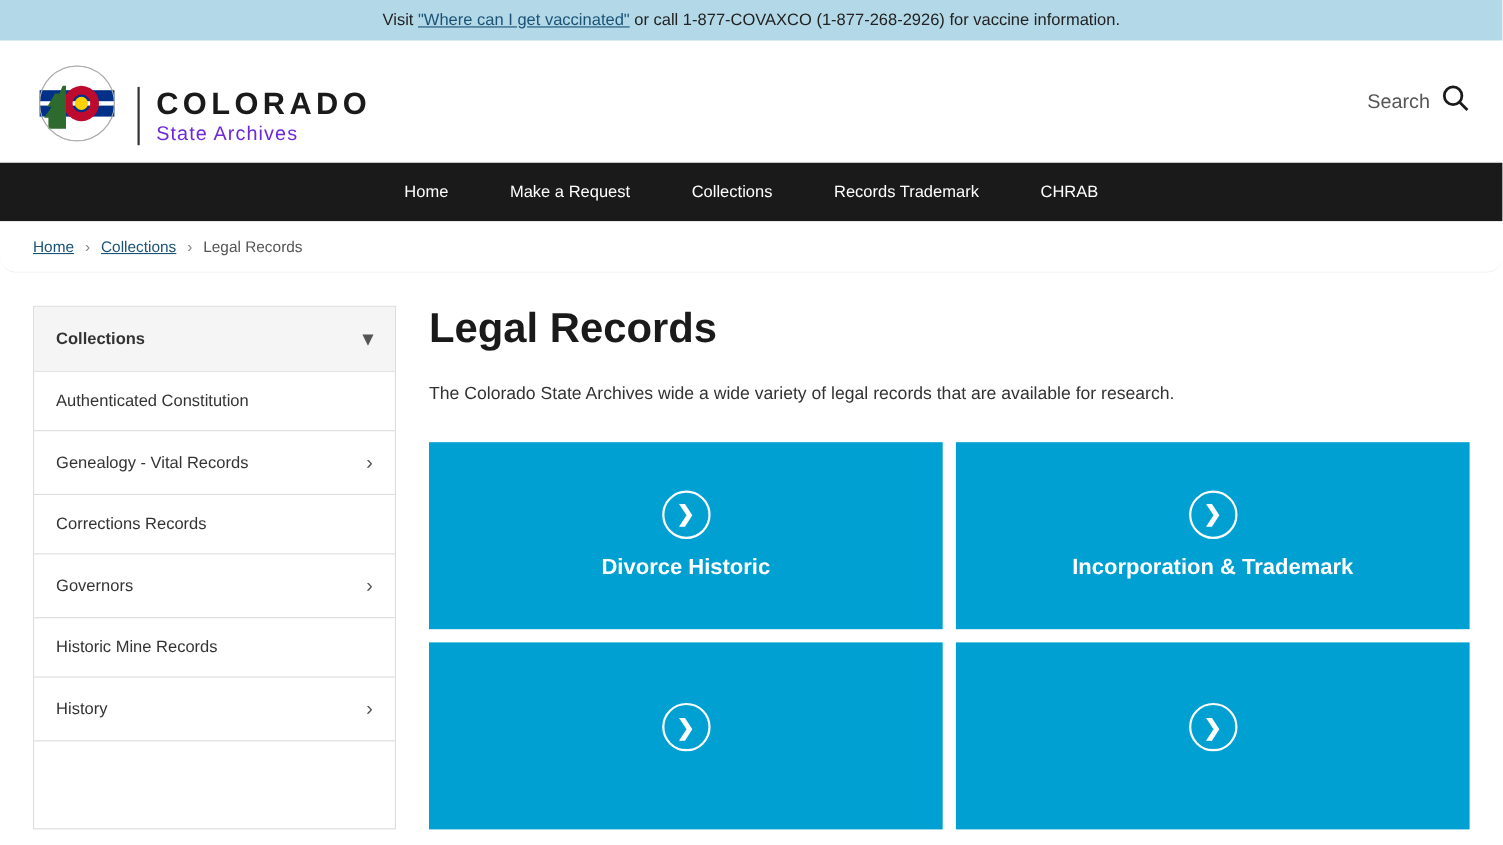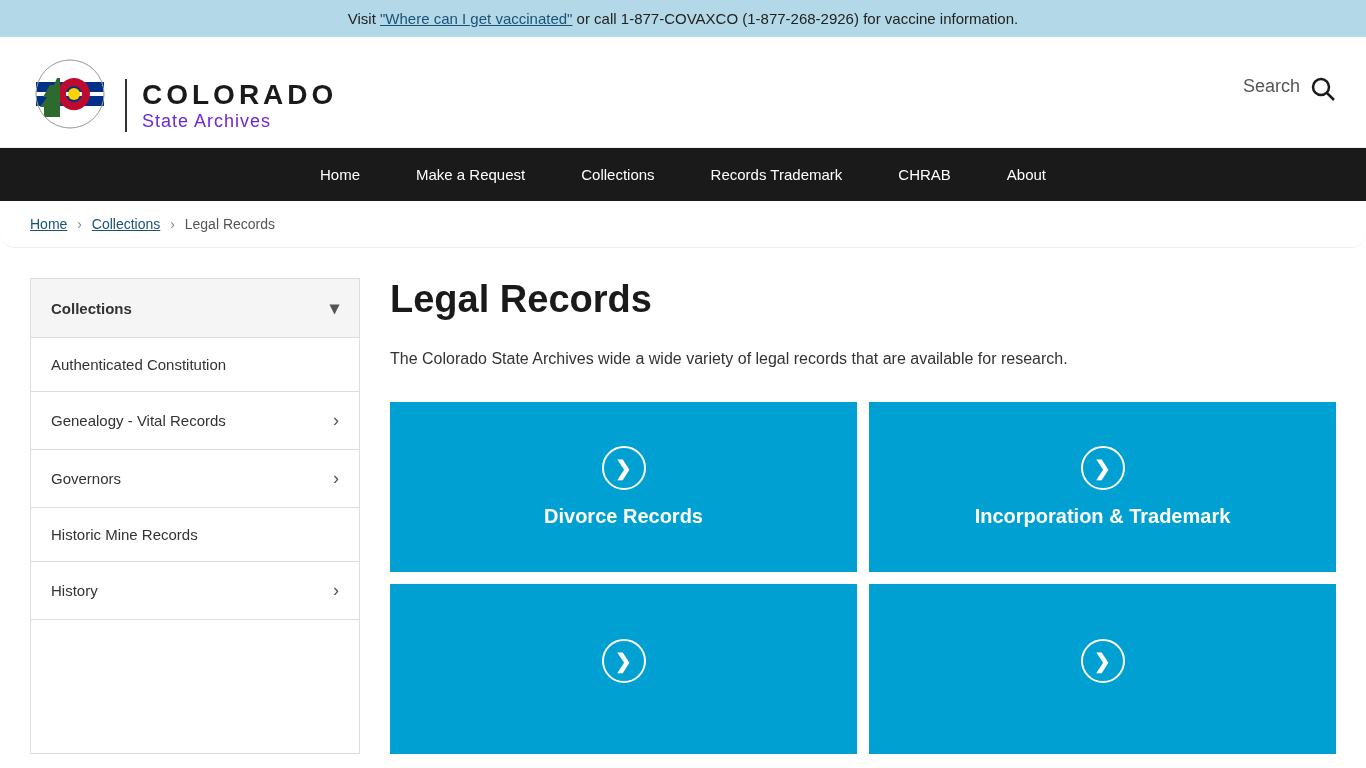--- a/index.html
+++ b/index.html
@@ -42,20 +42,21 @@
       letter-spacing: 4px;
       color: #1a1a1a;
     }
     .logo-text .archives {
       font-size: 18px;
       color: #6d28d9;
       letter-spacing: 1px;
     }
     .header-search {
       display: flex;
+      align-items: center;
       gap: 10px;
     }
     .header-search span {
       font-size: 18px;
       color: #555;
     }
     .search-icon-btn {
       background: none;
       border: none;
       cursor: pointer;
@@ -236,21 +237,20 @@
     </button>
   </div>
 </div>
 
 <nav class="main-nav">
   <a href="#">Home</a>
   <a href="#">Make a Request</a>
   <a href="#">Collections</a>
   <a href="#">Records Trademark</a>
   <a href="#">CHRAB</a>
-  <a href="#">About</a>
 </nav>
 
 <div class="breadcrumb">
   <a href="#">Home</a>
   <span class="separator">›</span>
   <a href="#">Collections</a>
   <span class="separator">›</span>
   <span>Legal Records</span>
 </div>
 
@@ -266,20 +266,23 @@
     <div class="sidebar-item">
       <a href="#">Authenticated Constitution</a>
     </div>
     <div class="sidebar-item">
       <a href="#">
         <span>Genealogy - Vital Records</span>
         <span class="chevron-icon">›</span>
       </a>
     </div>
     <div class="sidebar-item">
+      <a href="#">Corrections Records</a>
+    </div>
+    <div class="sidebar-item">
       <a href="#">
         <span>Governors</span>
         <span class="chevron-icon">›</span>
       </a>
     </div>
     <div class="sidebar-item">
       <a href="#">Historic Mine Records</a>
     </div>
     <div class="sidebar-item">
       <a href="#">
@@ -290,21 +293,21 @@
   </div>
 
   <div class="main-content">
     <h1 class="page-title">Legal Records</h1>
     <p class="page-description">The Colorado State Archives wide a wide variety of legal records that are available for research.</p>
 
     <div class="cards-grid">
 
       <a class="card" href="#">
         <div class="card-arrow">❯</div>
-        <span class="card-label">Divorce Records</span>
+        <span class="card-label">Divorce Historic</span>
       </a>
 
       <a class="card" href="#">
         <div class="card-arrow">❯</div>
         <span class="card-label">Incorporation &amp; Trademark</span>
       </a>
 
       <a class="card" href="#">
         <div class="card-arrow">❯</div>
         <span class="card-label"></span>

